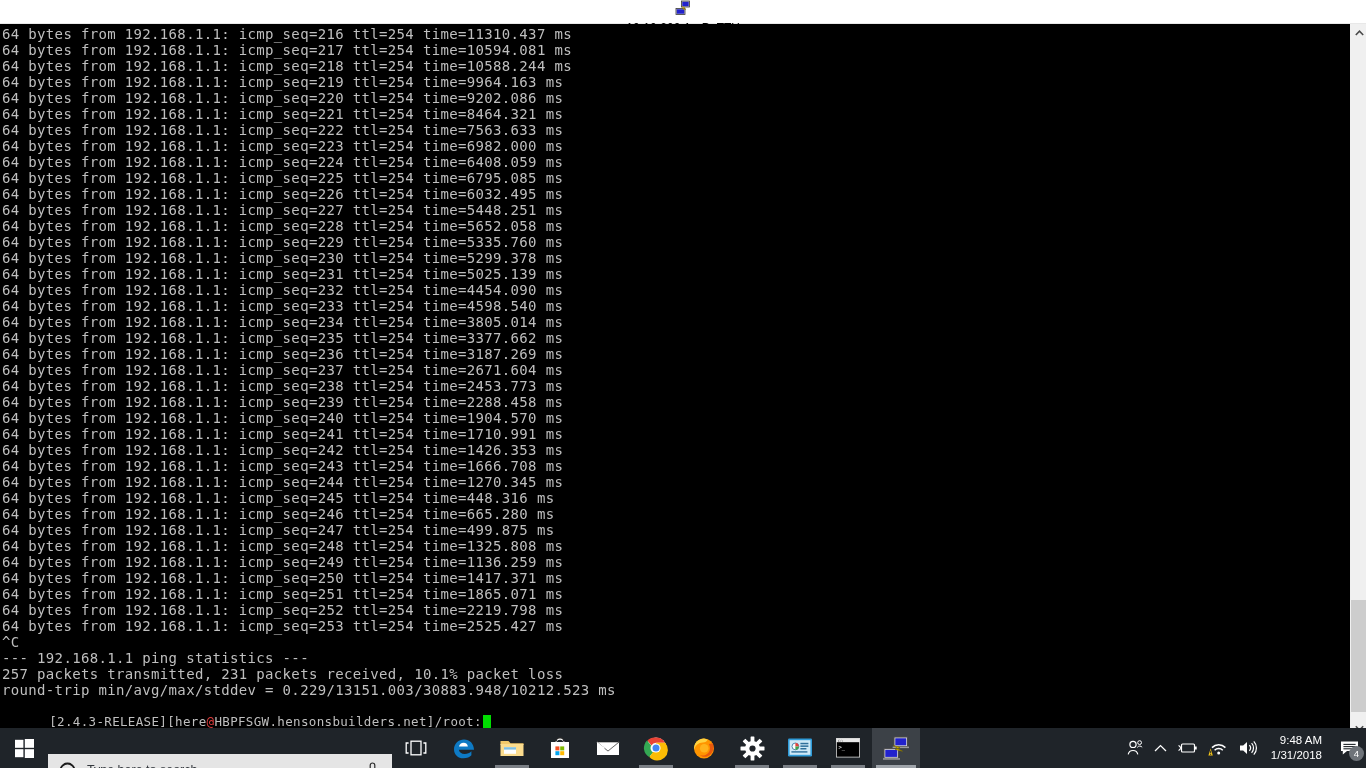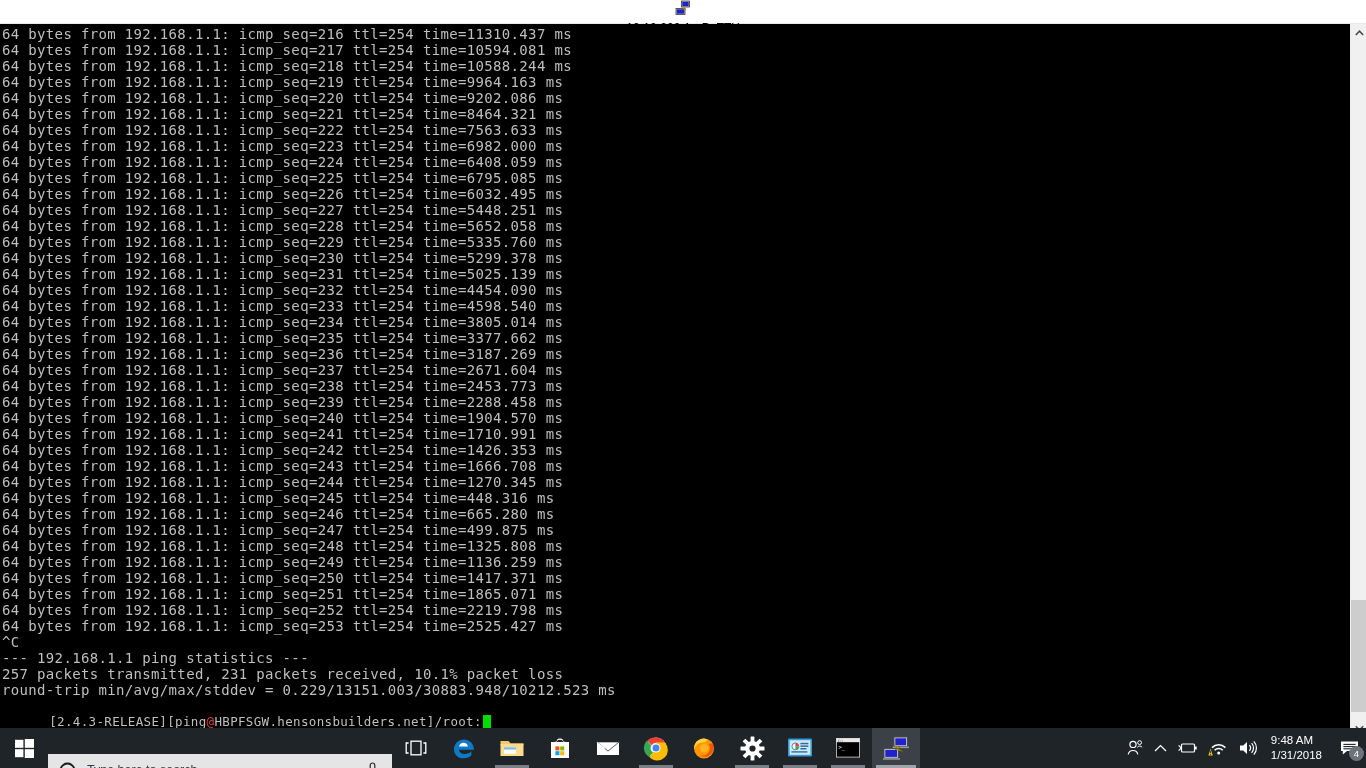--- a/index.html
+++ b/index.html
@@ -172,21 +172,21 @@
   }
   .tray-icon {
     height: 40px; min-width: 24px;
     display: flex; align-items: center; justify-content: center;
     padding: 0 5px;
     flex: 0 0 auto;
   }
   #clock {
     height: 40px;
     display: flex; flex-direction: column;
-    align-items: flex-start; justify-content: center;
+    align-items: flex-end; justify-content: center;
     color: #ffffff;
     font-size: 11.5px;
     line-height: 15px;
     padding: 0 10px 0 8px;
     flex: 0 0 auto;
   }
   #action-center {
     width: 34px; height: 40px;
     position: relative;
     display: flex; align-items: center; justify-content: center;
@@ -232,21 +232,21 @@
       <svg width="11" height="11" viewBox="0 0 11 11">
         <line x1="0.6" y1="0.6" x2="10.4" y2="10.4" stroke="#000" stroke-width="1"></line>
         <line x1="10.4" y1="0.6" x2="0.6" y2="10.4" stroke="#000" stroke-width="1"></line>
       </svg>
     </div>
   </div>
 
   <div id="terminal">
     <div id="term-lines"><div class="tline">64 bytes from 192.168.1.1: icmp_seq=216 ttl=254 time=11310.437 ms</div><div class="tline">64 bytes from 192.168.1.1: icmp_seq=217 ttl=254 time=10594.081 ms</div><div class="tline">64 bytes from 192.168.1.1: icmp_seq=218 ttl=254 time=10588.244 ms</div><div class="tline">64 bytes from 192.168.1.1: icmp_seq=219 ttl=254 time=9964.163 ms</div><div class="tline">64 bytes from 192.168.1.1: icmp_seq=220 ttl=254 time=9202.086 ms</div><div class="tline">64 bytes from 192.168.1.1: icmp_seq=221 ttl=254 time=8464.321 ms</div><div class="tline">64 bytes from 192.168.1.1: icmp_seq=222 ttl=254 time=7563.633 ms</div><div class="tline">64 bytes from 192.168.1.1: icmp_seq=223 ttl=254 time=6982.000 ms</div><div class="tline">64 bytes from 192.168.1.1: icmp_seq=224 ttl=254 time=6408.059 ms</div><div class="tline">64 bytes from 192.168.1.1: icmp_seq=225 ttl=254 time=6795.085 ms</div><div class="tline">64 bytes from 192.168.1.1: icmp_seq=226 ttl=254 time=6032.495 ms</div><div class="tline">64 bytes from 192.168.1.1: icmp_seq=227 ttl=254 time=5448.251 ms</div><div class="tline">64 bytes from 192.168.1.1: icmp_seq=228 ttl=254 time=5652.058 ms</div><div class="tline">64 bytes from 192.168.1.1: icmp_seq=229 ttl=254 time=5335.760 ms</div><div class="tline">64 bytes from 192.168.1.1: icmp_seq=230 ttl=254 time=5299.378 ms</div><div class="tline">64 bytes from 192.168.1.1: icmp_seq=231 ttl=254 time=5025.139 ms</div><div class="tline">64 bytes from 192.168.1.1: icmp_seq=232 ttl=254 time=4454.090 ms</div><div class="tline">64 bytes from 192.168.1.1: icmp_seq=233 ttl=254 time=4598.540 ms</div><div class="tline">64 bytes from 192.168.1.1: icmp_seq=234 ttl=254 time=3805.014 ms</div><div class="tline">64 bytes from 192.168.1.1: icmp_seq=235 ttl=254 time=3377.662 ms</div><div class="tline">64 bytes from 192.168.1.1: icmp_seq=236 ttl=254 time=3187.269 ms</div><div class="tline">64 bytes from 192.168.1.1: icmp_seq=237 ttl=254 time=2671.604 ms</div><div class="tline">64 bytes from 192.168.1.1: icmp_seq=238 ttl=254 time=2453.773 ms</div><div class="tline">64 bytes from 192.168.1.1: icmp_seq=239 ttl=254 time=2288.458 ms</div><div class="tline">64 bytes from 192.168.1.1: icmp_seq=240 ttl=254 time=1904.570 ms</div><div class="tline">64 bytes from 192.168.1.1: icmp_seq=241 ttl=254 time=1710.991 ms</div><div class="tline">64 bytes from 192.168.1.1: icmp_seq=242 ttl=254 time=1426.353 ms</div><div class="tline">64 bytes from 192.168.1.1: icmp_seq=243 ttl=254 time=1666.708 ms</div><div class="tline">64 bytes from 192.168.1.1: icmp_seq=244 ttl=254 time=1270.345 ms</div><div class="tline">64 bytes from 192.168.1.1: icmp_seq=245 ttl=254 time=448.316 ms</div><div class="tline">64 bytes from 192.168.1.1: icmp_seq=246 ttl=254 time=665.280 ms</div><div class="tline">64 bytes from 192.168.1.1: icmp_seq=247 ttl=254 time=499.875 ms</div><div class="tline">64 bytes from 192.168.1.1: icmp_seq=248 ttl=254 time=1325.808 ms</div><div class="tline">64 bytes from 192.168.1.1: icmp_seq=249 ttl=254 time=1136.259 ms</div><div class="tline">64 bytes from 192.168.1.1: icmp_seq=250 ttl=254 time=1417.371 ms</div><div class="tline">64 bytes from 192.168.1.1: icmp_seq=251 ttl=254 time=1865.071 ms</div><div class="tline">64 bytes from 192.168.1.1: icmp_seq=252 ttl=254 time=2219.798 ms</div><div class="tline">64 bytes from 192.168.1.1: icmp_seq=253 ttl=254 time=2525.427 ms</div><div class="tline">^C</div><div class="tline">--- 192.168.1.1 ping statistics ---</div><div class="tline">257 packets transmitted, 231 packets received, 10.1% packet loss</div><div class="tline">round-trip min/avg/max/stddev = 0.229/13151.003/30883.948/10212.523 ms</div></div>
     <div class="tline" style="font-family:&quot;DejaVu Sans Mono&quot;,&quot;Liberation Mono&quot;,monospace;font-size:12.5px;line-height:16px;color:#bfbfbf;letter-spacing:0.34px;">
-      <span>[2.4.3-RELEASE][ping</span><span class="at">@</span><span>HBPFSGW.hensonsbuilders.net]/root:</span><span class="cursor"></span>
+      <span>[2.4.3-RELEASE][here</span><span class="at">@</span><span>HBPFSGW.hensonsbuilders.net]/root:</span><span class="cursor"></span>
     </div>
   </div>
 
   <div id="scrollbar">
     <div class="sb-arrow" id="sb-up">
       <svg width="9" height="6" viewBox="0 0 9 6">
           <polyline points="0.8,5 4.5,1.2 8.2,5" fill="none" stroke="#4a4a4a" stroke-width="1.6"></polyline>
         </svg>
     </div>
     <div id="sb-track-top"></div>

